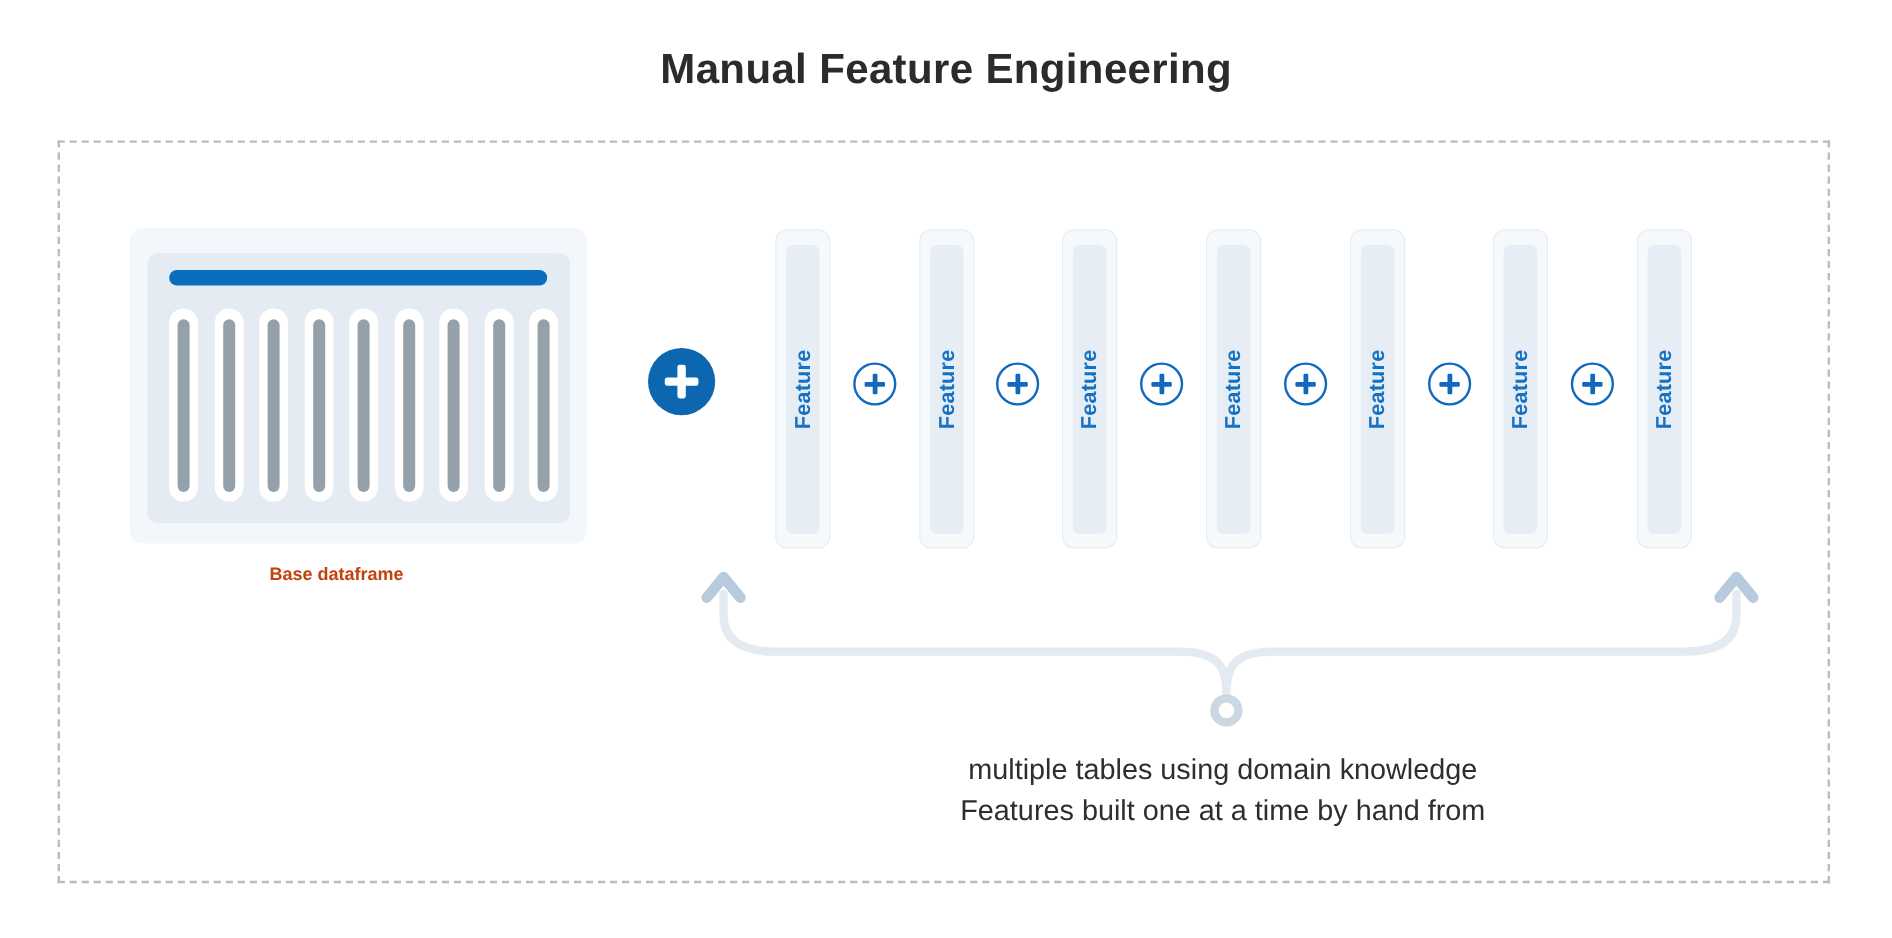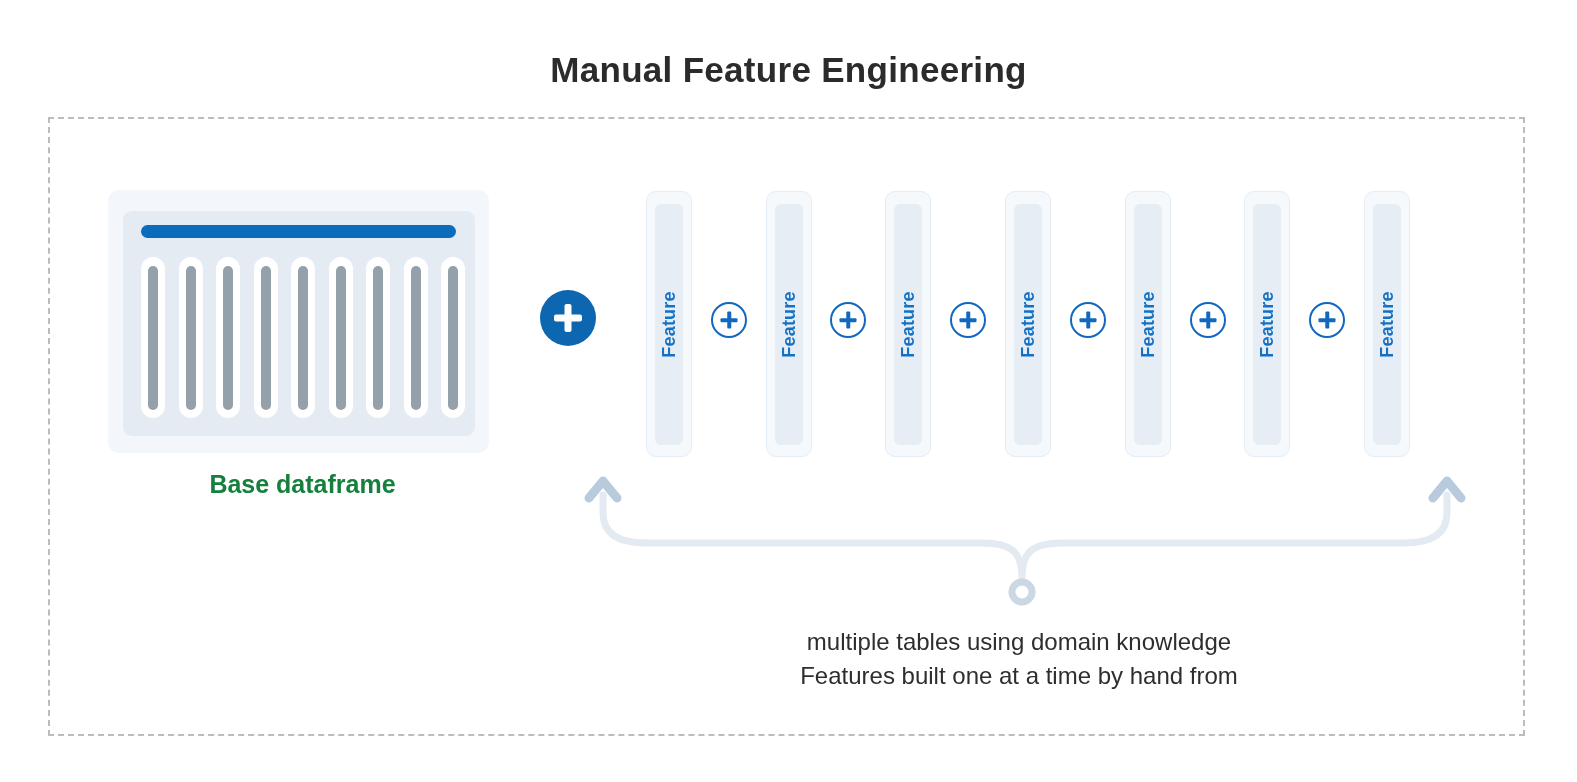--- a/index.html
+++ b/index.html
@@ -1,38 +1,38 @@
 <!DOCTYPE html>
 <html><head>
 <meta charset="utf-8">
 <style>
   * { margin:0; padding:0; box-sizing:border-box; }
   html,body { width:1577px; height:782px; background:#ffffff;
               font-family:"Liberation Sans", sans-serif; overflow:hidden; position:relative; }
 
-  .title { position:absolute; top:52px; left:0; width:100%; text-align:center;
+  .title { position:absolute; top:40px; left:0; width:100%; text-align:center;
            font-size:35px; line-height:36px; font-weight:bold; color:#2b2b2b; letter-spacing:.3px; }
 
   .frame { position:absolute; left:48px; top:117px; width:1477px; height:619px;
            border:2px dashed #bcbcbf; }
 
   
   .df-card  { position:absolute; left:58px; top:71px; width:381px; height:263px;
               background:#f3f7fb; border-radius:11px; }
   .df-inner { position:absolute; left:15px; top:21px; width:352px; height:225px;
               background:#e4ebf2; border-radius:9px; }
   .df-header{ position:absolute; left:18px; top:14px; width:315px; height:13px;
               border-radius:7px; background:#0a6cbd; }
   .df-cols  { position:absolute; left:18px; top:46px; width:324px; height:161px;
               display:flex; justify-content:space-between; }
   .df-col   { width:24px; height:161px; background:#ffffff; border-radius:12px;
               display:flex; justify-content:center; }
   .df-colbar{ width:10px; height:144px; margin-top:9px; border-radius:5px; background:#94a1ab; }
-  .df-label { position:absolute; left:62px; top:351px; width:381px; text-align:center;
-              font-size:25px; font-weight:bold; color:#15803d; }
+  .df-label { position:absolute; left:40px; top:351px; width:381px; text-align:center;
+              font-size:15px; font-weight:bold; color:#c2410c; }
 
   
   .big-plus { position:absolute; left:490px; top:171px; width:56px; height:56px;
               border-radius:50%; background:#0d66b0; }
   .big-plus::before, .big-plus::after { content:""; position:absolute; left:50%; top:50%;
               background:#ffffff; border-radius:2px; transform:translate(-50%,-50%); }
   .big-plus::before { width:28px; height:7px; }
   .big-plus::after  { width:7px;  height:28px; }
 
   

